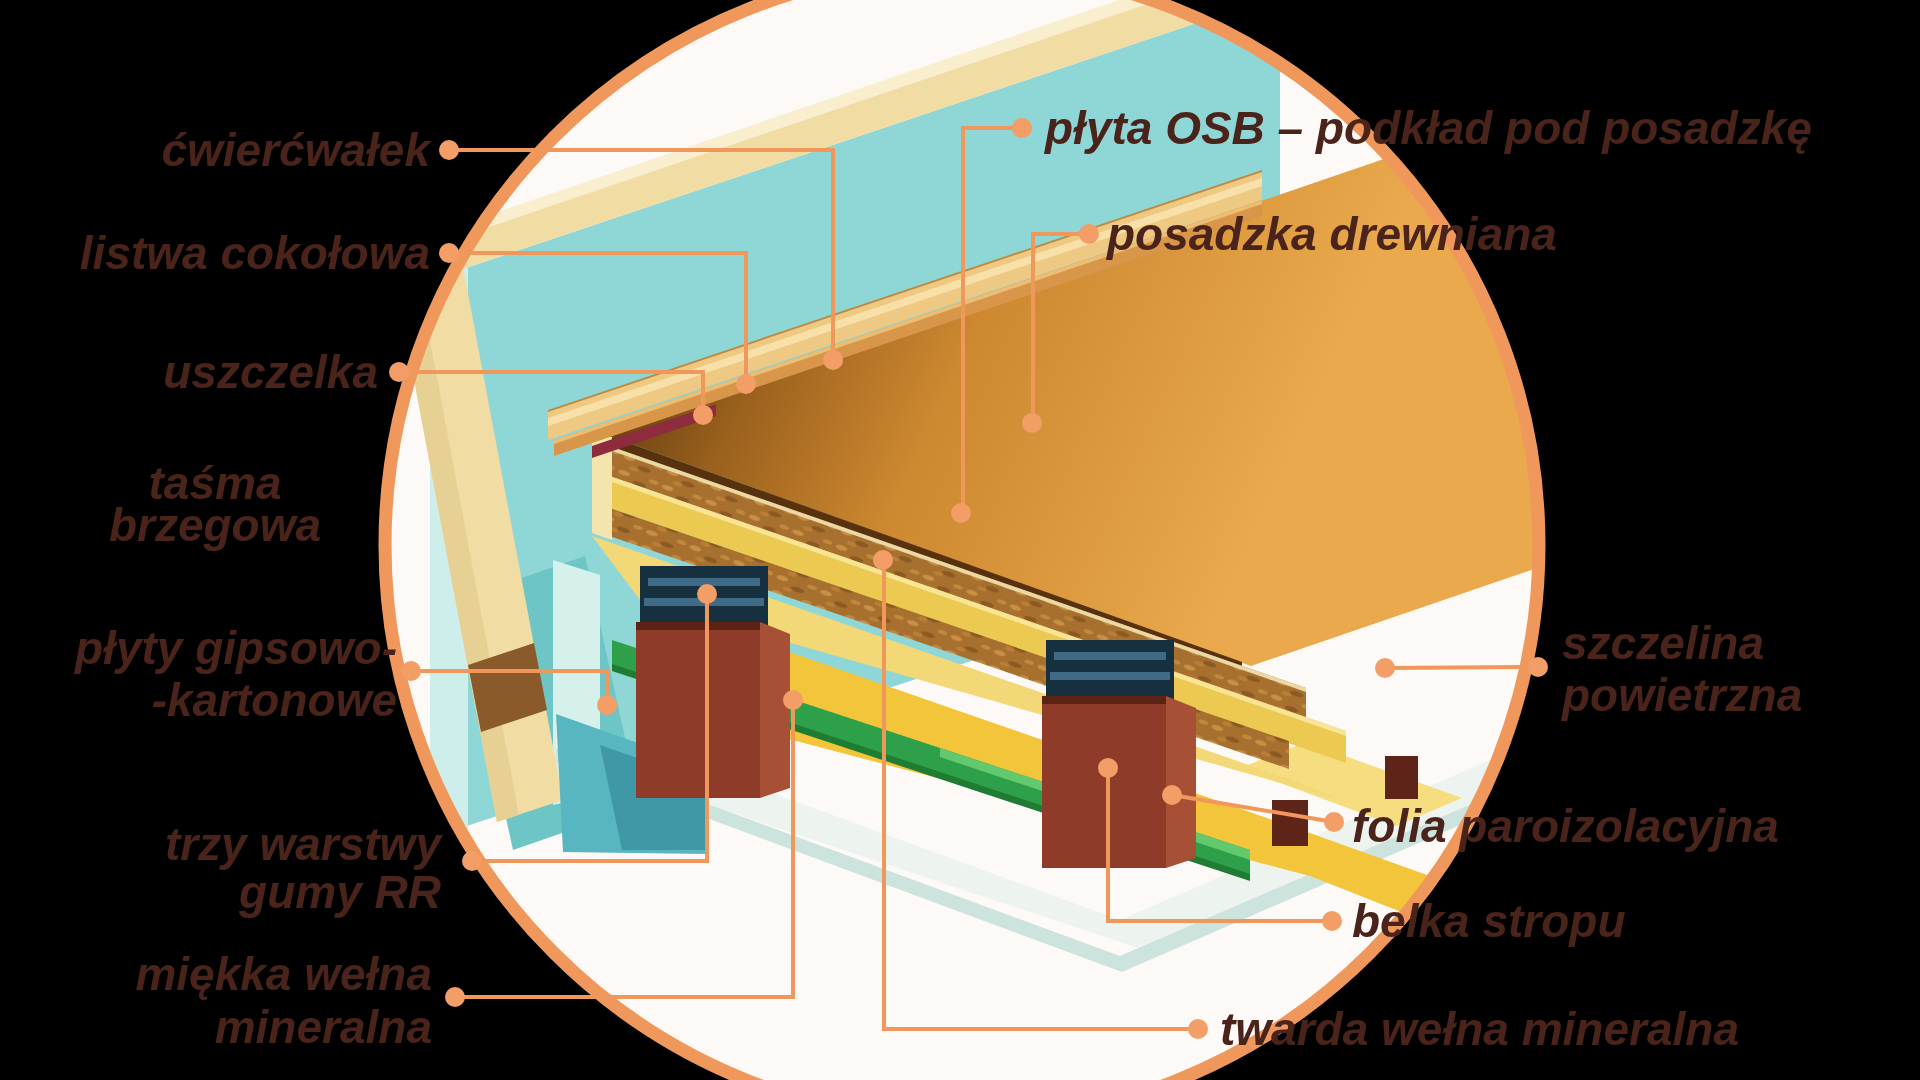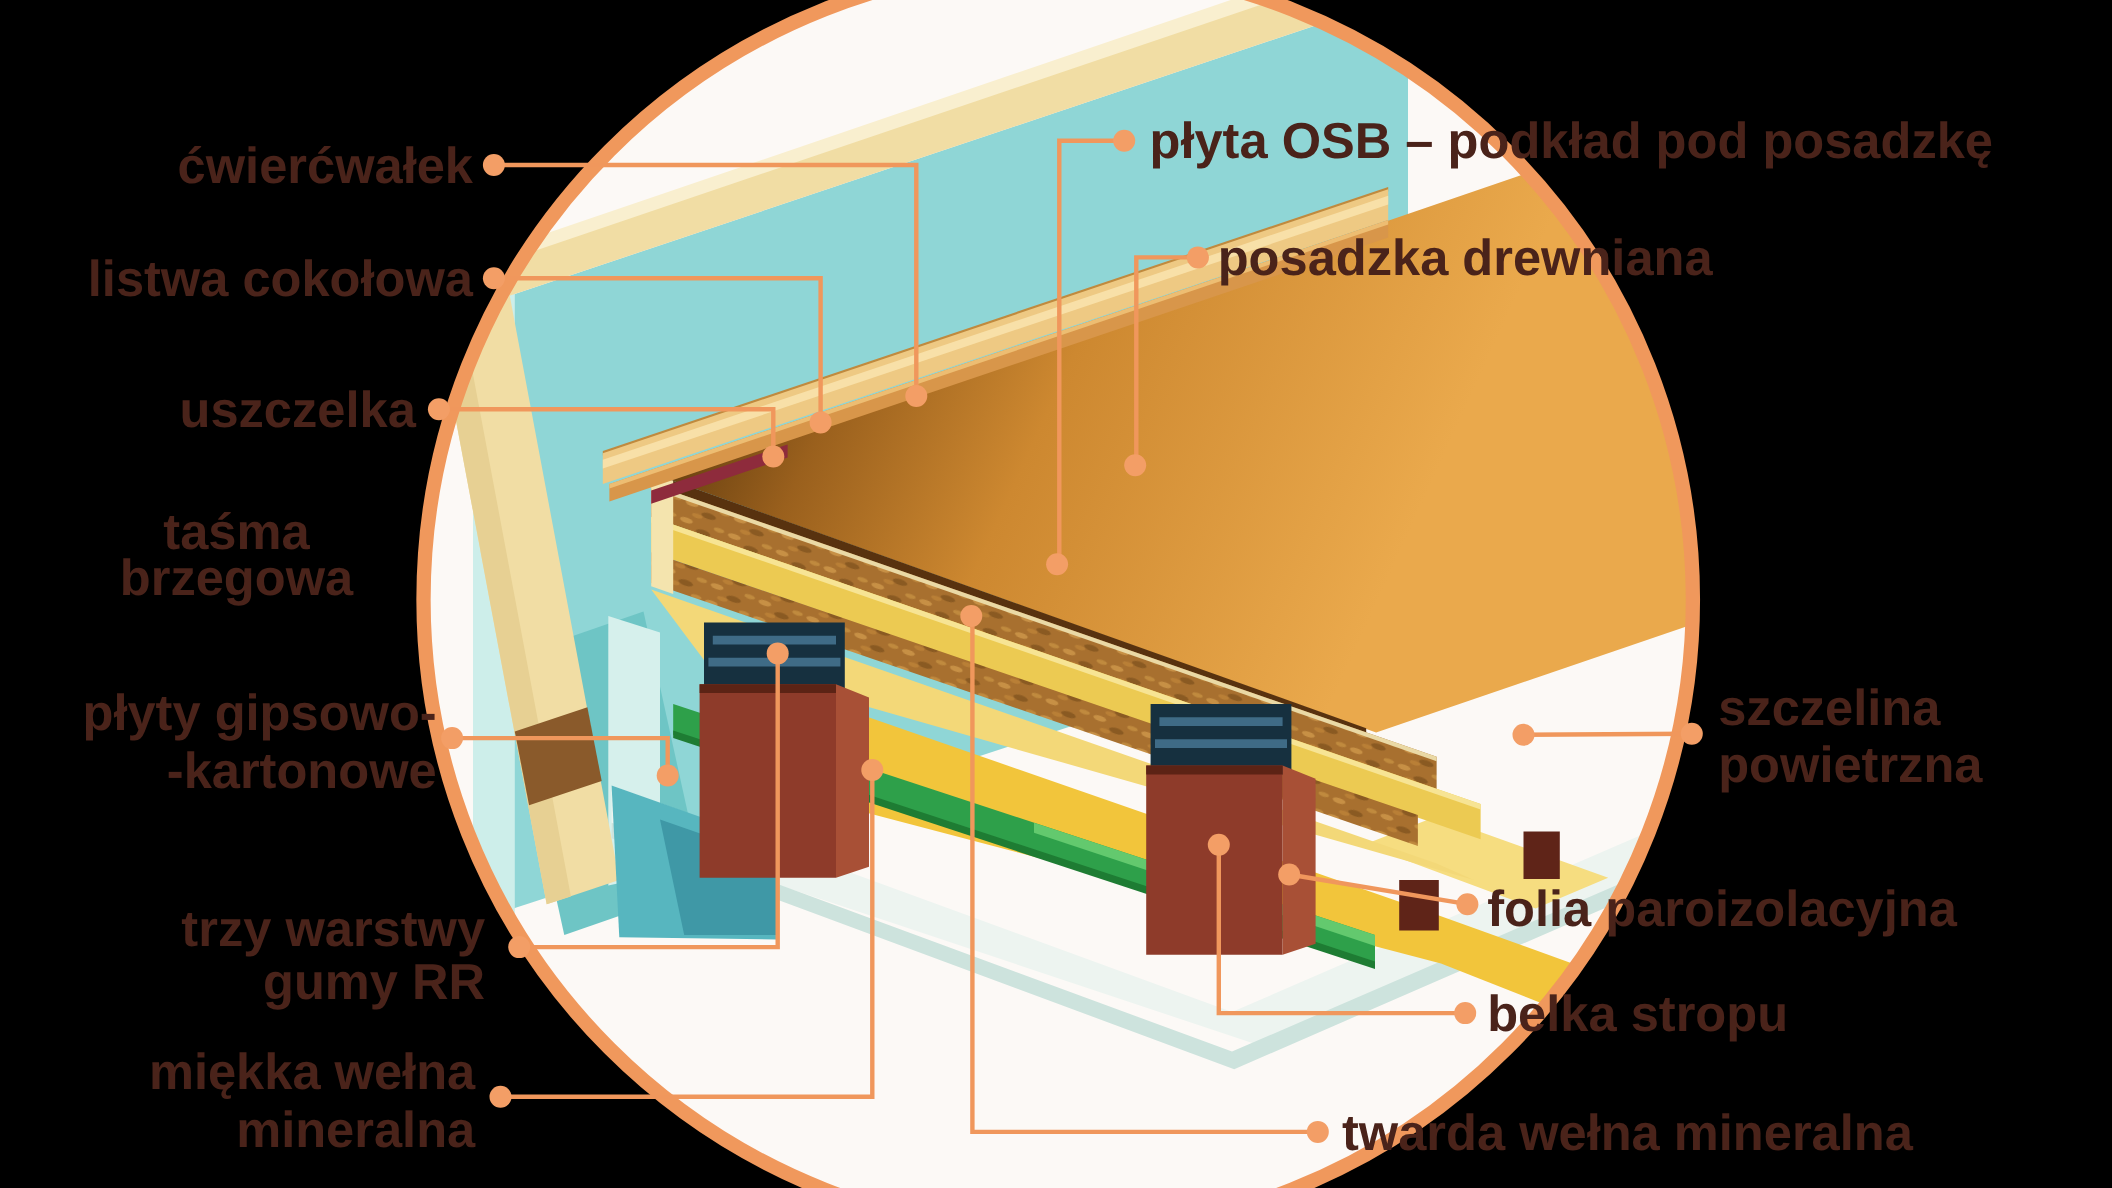--- a/index.html
+++ b/index.html
@@ -1,17 +1,17 @@
 <!DOCTYPE html>
 <html><head>
 <meta charset="utf-8">
 <style>
   html,body{margin:0;padding:0;background:#000;}
   .stage{position:relative;width:1920px;height:1080px;background:#000;overflow:hidden;
-         font-family:"Liberation Sans","DejaVu Sans",sans-serif;}
+         font-family:"Liberation Sans","DejaVu Sans",sans-serif;font-style:italic;}
   svg{display:block}
   text{font-family:"Liberation Sans","DejaVu Sans",sans-serif;font-weight:bold;}
   .lbl{font-size:46px;fill:#4a231a;}
 </style>
 </head>
 <body>
 
 <div class="stage">
 <svg width="1920" height="1080" viewBox="0 0 1920 1080">
   <defs>

